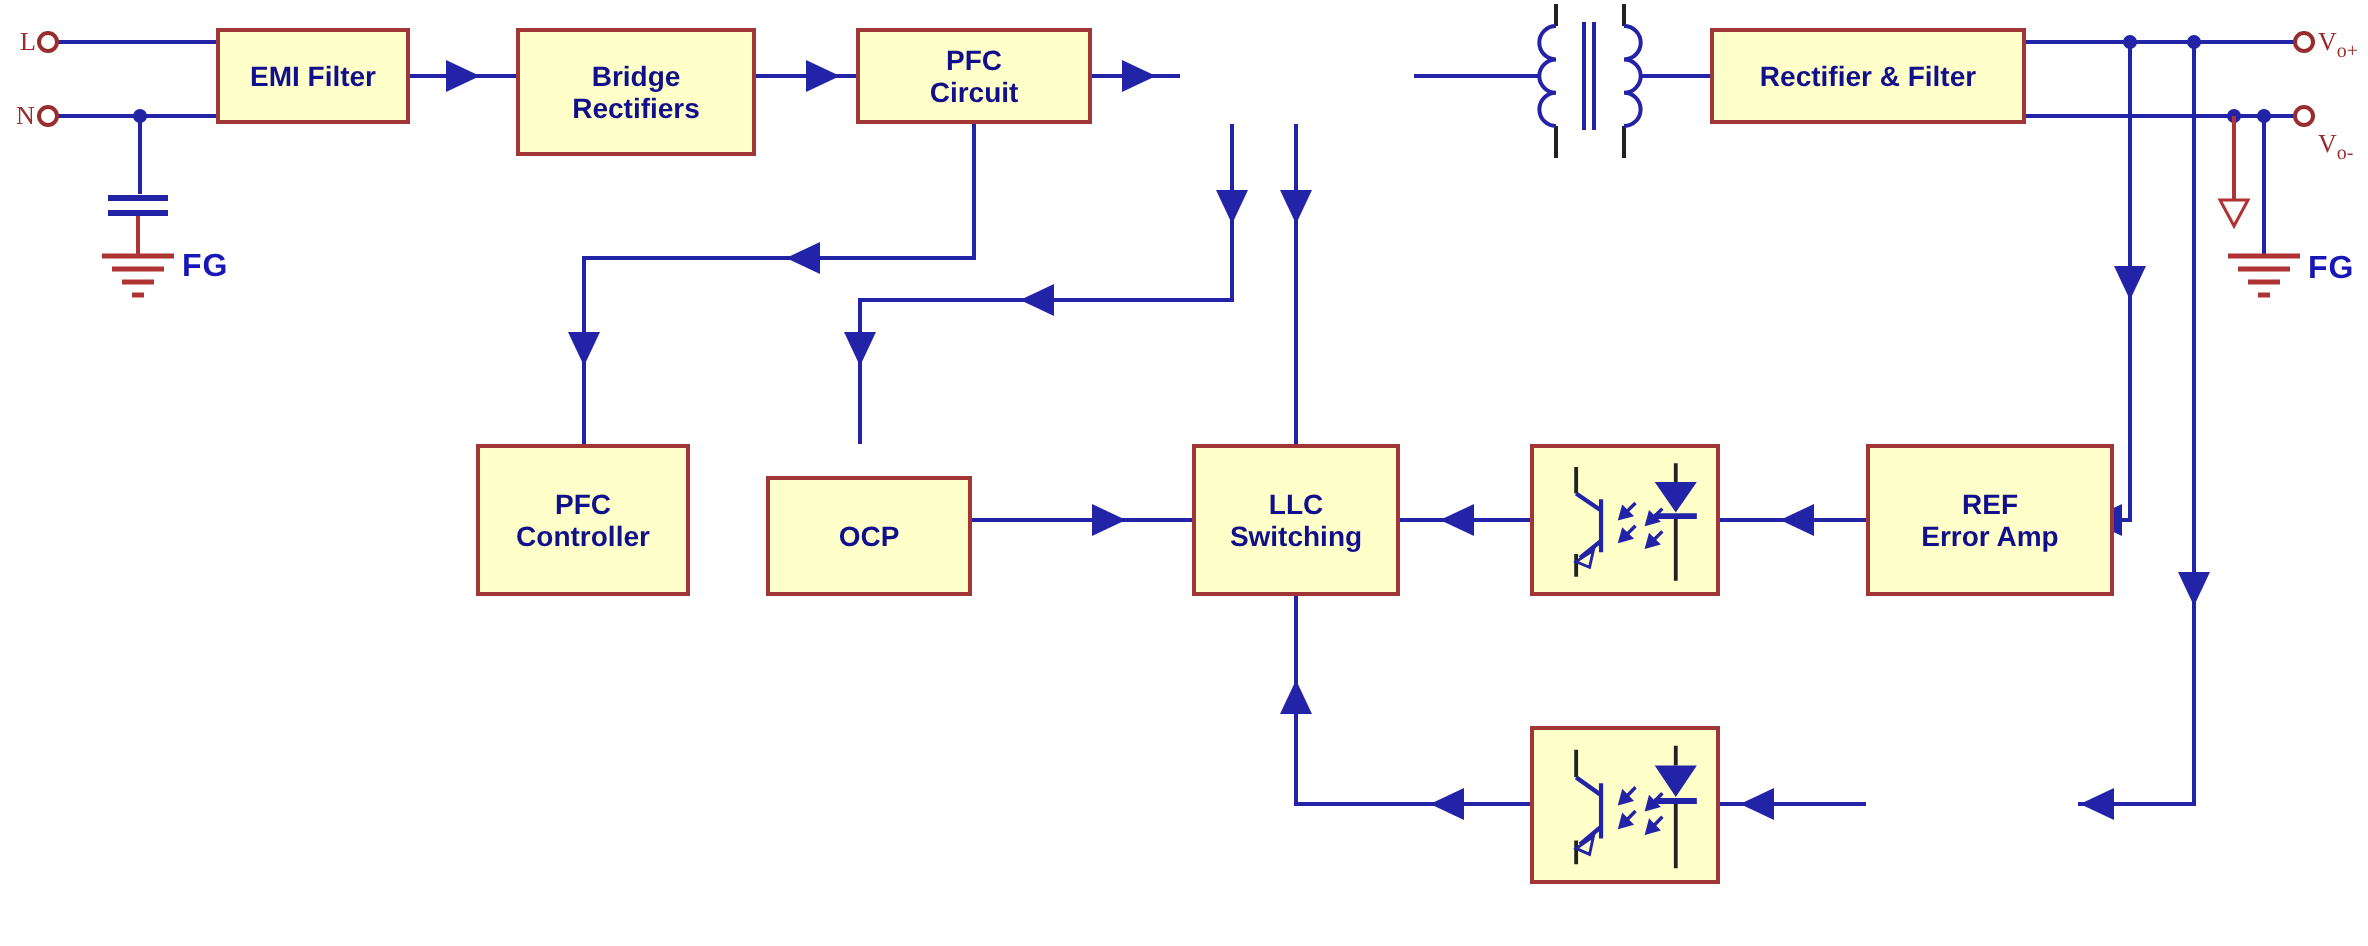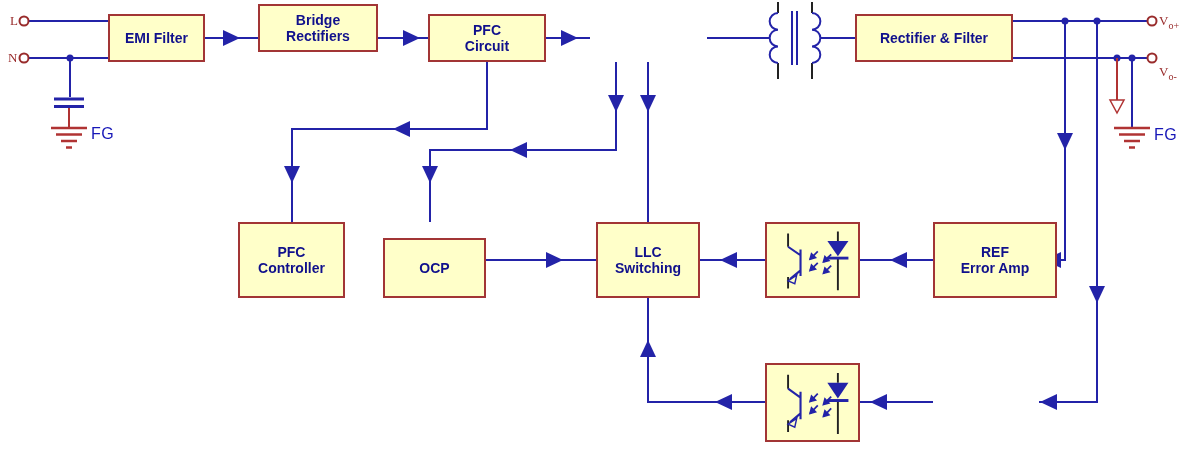--- a/index.html
+++ b/index.html
@@ -16,21 +16,21 @@
     font-size:14px;line-height:16px;
   }
   .block span{white-space:pre-line;}
   .opto{padding:0;}
   .term-label{
     position:absolute;color:#992C2C;
     font-family:"Liberation Serif",serif;font-size:13px;line-height:15px;
   }
   .vo-label sub{font-size:10px;}
   .fg-label{
-    position:absolute;color:#1717B8;font-weight:normal;
+    position:absolute;color:#1717B8;font-weight:bold;
     font-size:16px;line-height:18px;letter-spacing:0.5px;
   }
 </style>
 </head>
 <body>
 
 <div class="canvas">
 
   <svg class="wires" width="1184" height="473">
 
@@ -128,21 +128,21 @@
         <path d="M812 13 A8.3 8.3 0 1 1 812 29.7 A8.3 8.3 0 1 1 812 46.4 A8.3 8.3 0 1 1 812 63"></path>
         <path d="M792 11 V65"></path>
         <path d="M797 11 V65"></path>
       </g>
     </g>
   </svg>
 
   <div class="block" style="left:108px;top:14px;width:97px;height:48px">
     <span>EMI Filter</span>
   </div>
-  <div class="block" style="left:258px;top:4px;width:120px;height:48px">
+  <div class="block" style="left:258px;top:14px;width:120px;height:64px">
     <span>Bridge
 Rectifiers</span>
   </div>
   <div class="block" style="left:428px;top:14px;width:118px;height:48px">
     <span>PFC
 Circuit</span>
   </div>
   <div class="block" style="left:855px;top:14px;width:158px;height:48px">
     <span>Rectifier &amp; Filter</span>
   </div>

